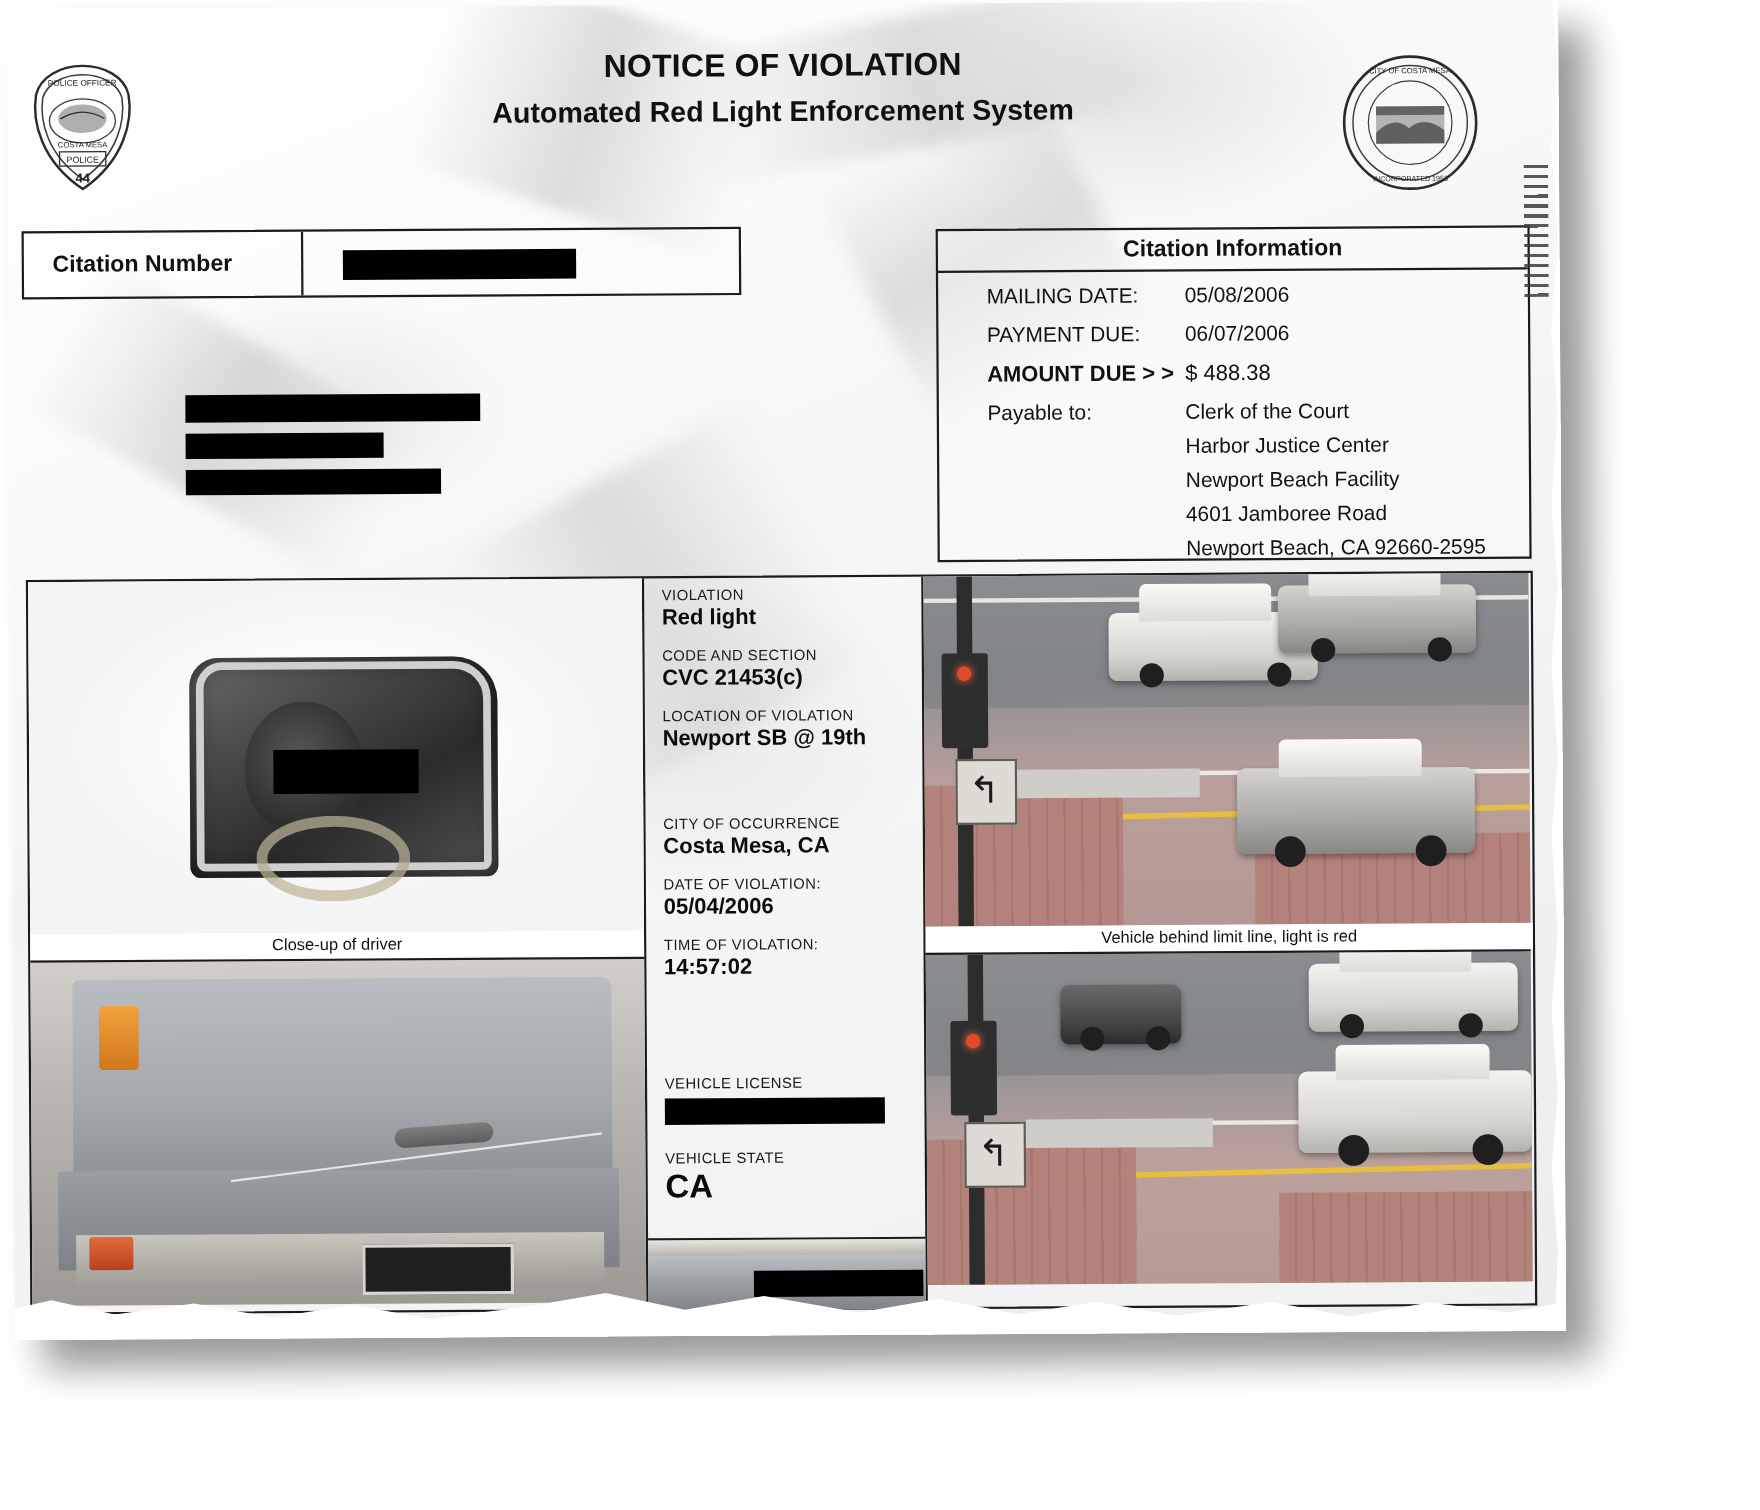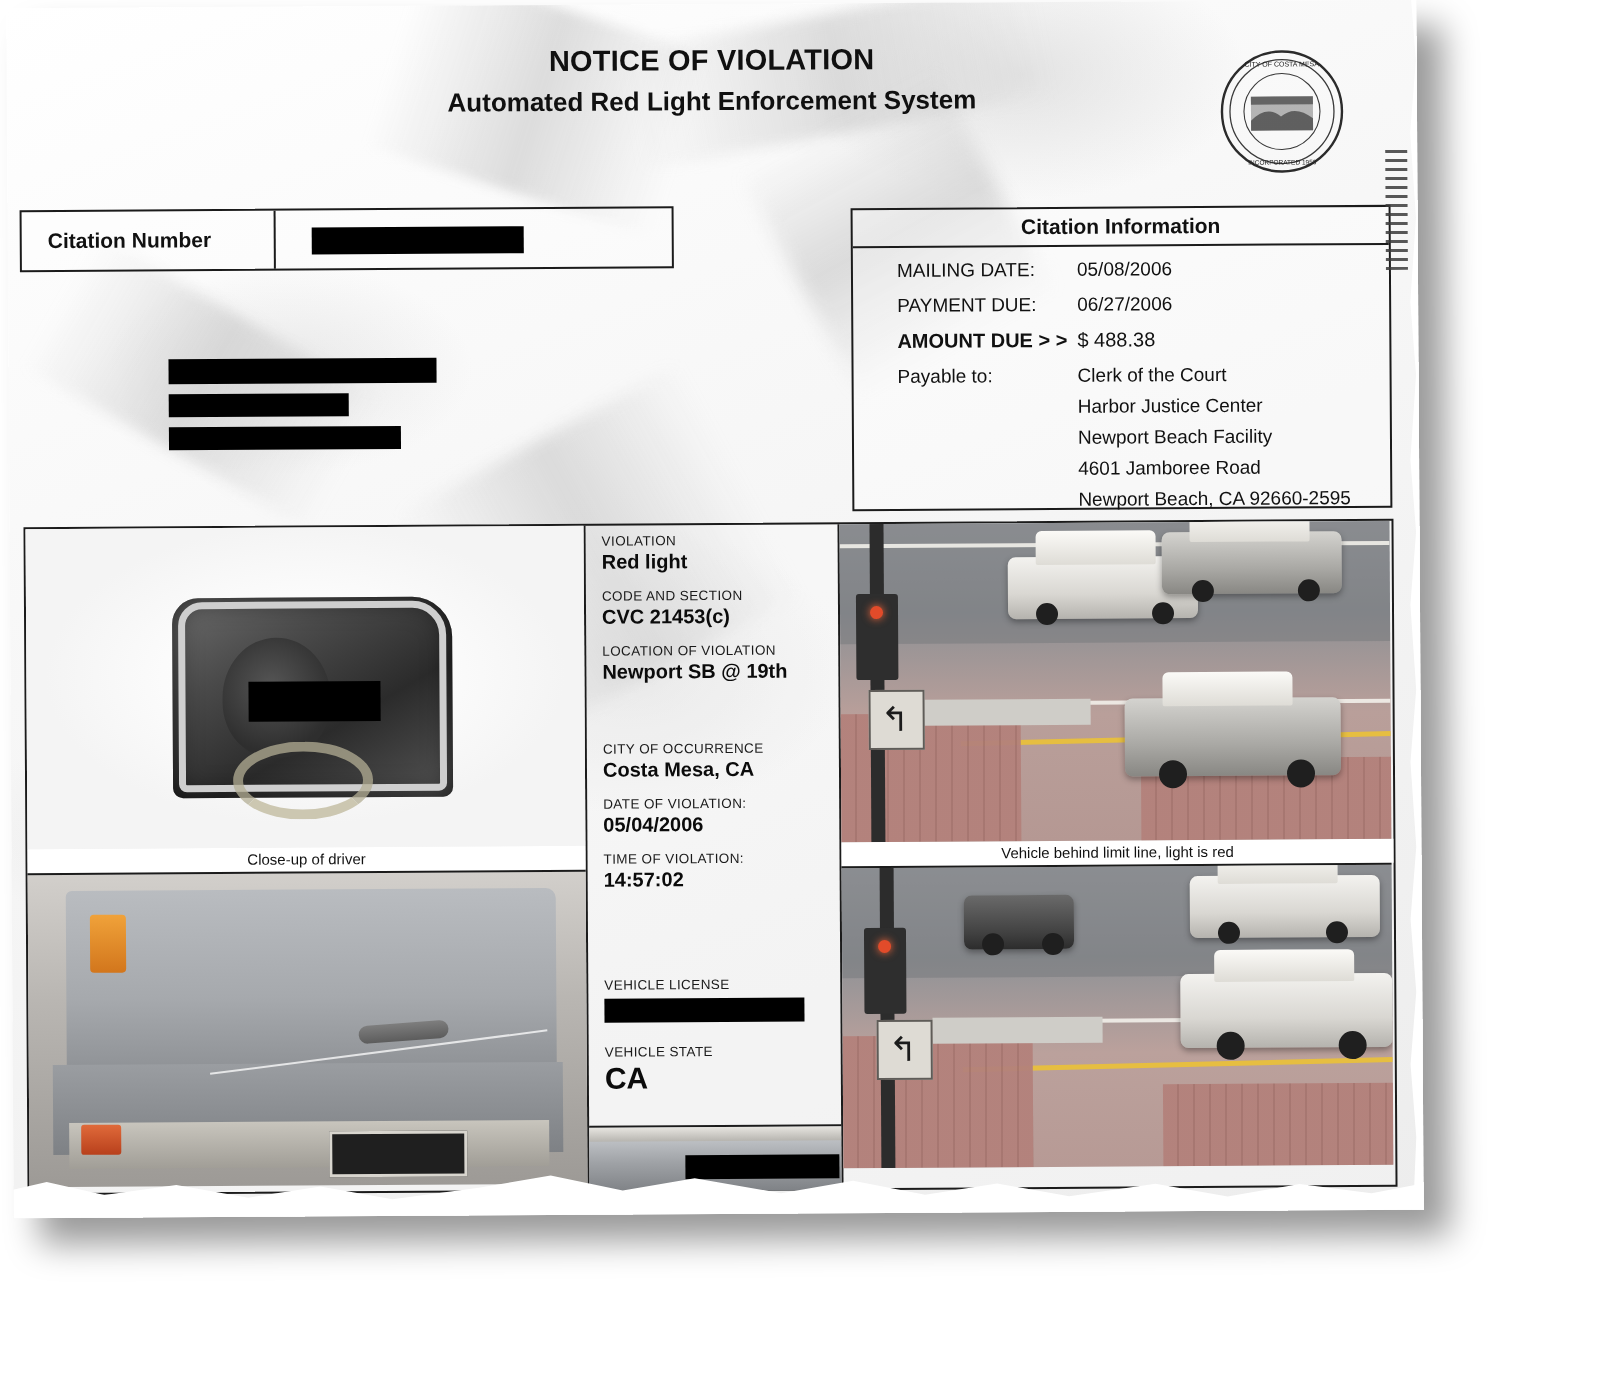--- a/index.html
+++ b/index.html
@@ -516,20 +516,34 @@
     <div class="crease c3"></div>
     <div class="crease c4"></div>
     <div class="crease c5"></div>
     <div class="crease c6"></div>
 
     <div class="header">
       <div class="title-main">NOTICE OF VIOLATION</div>
       <div class="title-sub">Automated Red Light Enforcement System</div>
     </div>
 
+    <div class="badge-left">
+      <svg width="100" height="120" viewBox="0 0 100 120">
+        <path d="M50 4 C70 4 88 14 92 30 C96 54 88 90 50 116 C12 90 4 54 8 30 C12 14 30 4 50 4 Z" fill="none" stroke="#2b2b2b" stroke-width="2.2"></path>
+        <path d="M50 12 C67 12 82 20 86 33 C89 54 82 85 50 107 C18 85 11 54 14 33 C18 20 33 12 50 12 Z" fill="none" stroke="#3a3a3a" stroke-width="1.4"></path>
+        <ellipse cx="50" cy="54" rx="30" ry="20" fill="none" stroke="#3a3a3a" stroke-width="1.2"></ellipse>
+        <ellipse cx="50" cy="52" rx="22" ry="13" fill="#6d6d6d" opacity="0.55"></ellipse>
+        <path d="M30 52 q20 -12 40 0" fill="none" stroke="#2b2b2b" stroke-width="1.2"></path>
+        <text x="50" y="22" font-size="7.5" text-anchor="middle" fill="#222" font-family="Liberation Sans, sans-serif">POLICE OFFICER</text>
+        <text x="50" y="78" font-size="7" text-anchor="middle" fill="#222" font-family="Liberation Sans, sans-serif">COSTA MESA</text>
+        <rect x="29" y="82" width="42" height="13" fill="none" stroke="#2b2b2b" stroke-width="1.2"></rect>
+        <text x="50" y="92" font-size="8" text-anchor="middle" fill="#222" font-family="Liberation Sans, sans-serif">POLICE</text>
+        <text x="50" y="110" font-size="12" text-anchor="middle" fill="#222" font-weight="bold" font-family="Liberation Sans, sans-serif">44</text>
+      </svg>
+    </div>
 
     <div class="badge-right">
       <svg width="130" height="130" viewBox="0 0 130 130">
         <circle cx="65" cy="65" r="60" fill="none" stroke="#2b2b2b" stroke-width="2.4"></circle>
         <circle cx="65" cy="65" r="52" fill="none" stroke="#3a3a3a" stroke-width="1.3"></circle>
         <circle cx="65" cy="65" r="38" fill="none" stroke="#3a3a3a" stroke-width="1.1"></circle>
         <rect x="34" y="50" width="62" height="34" fill="#5f5f5f" opacity="0.45"></rect>
         <path d="M34 74 q16 -16 30 -4 q14 -12 32 2 l0 12 l-62 0 Z" fill="#3c3c3c" opacity="0.7"></path>
         <rect x="34" y="50" width="62" height="8" fill="#2f2f2f" opacity="0.6"></rect>
         <text x="65" y="20" font-size="7" text-anchor="middle" fill="#222" font-family="Liberation Sans, sans-serif">CITY OF COSTA MESA</text>
@@ -550,21 +564,21 @@
 
     <div class="info-panel">
       <div class="info-head">Citation Information</div>
       <div class="info-body">
         <div class="info-row">
           <span class="k">MAILING DATE:</span>
           <span class="v">05/08/2006</span>
         </div>
         <div class="info-row">
           <span class="k">PAYMENT DUE:</span>
-          <span class="v">06/27/2006</span>
+          <span class="v">06/07/2006</span>
         </div>
         <div class="info-row amount">
           <span class="k">AMOUNT DUE &gt; &gt;</span>
           <span class="v">$ 488.38</span>
         </div>
         <div class="payable-wrap">
           <span class="k">Payable to:</span>
           <div class="payable-lines">
             <div>Clerk of the Court</div>
             <div>Harbor Justice Center</div>

